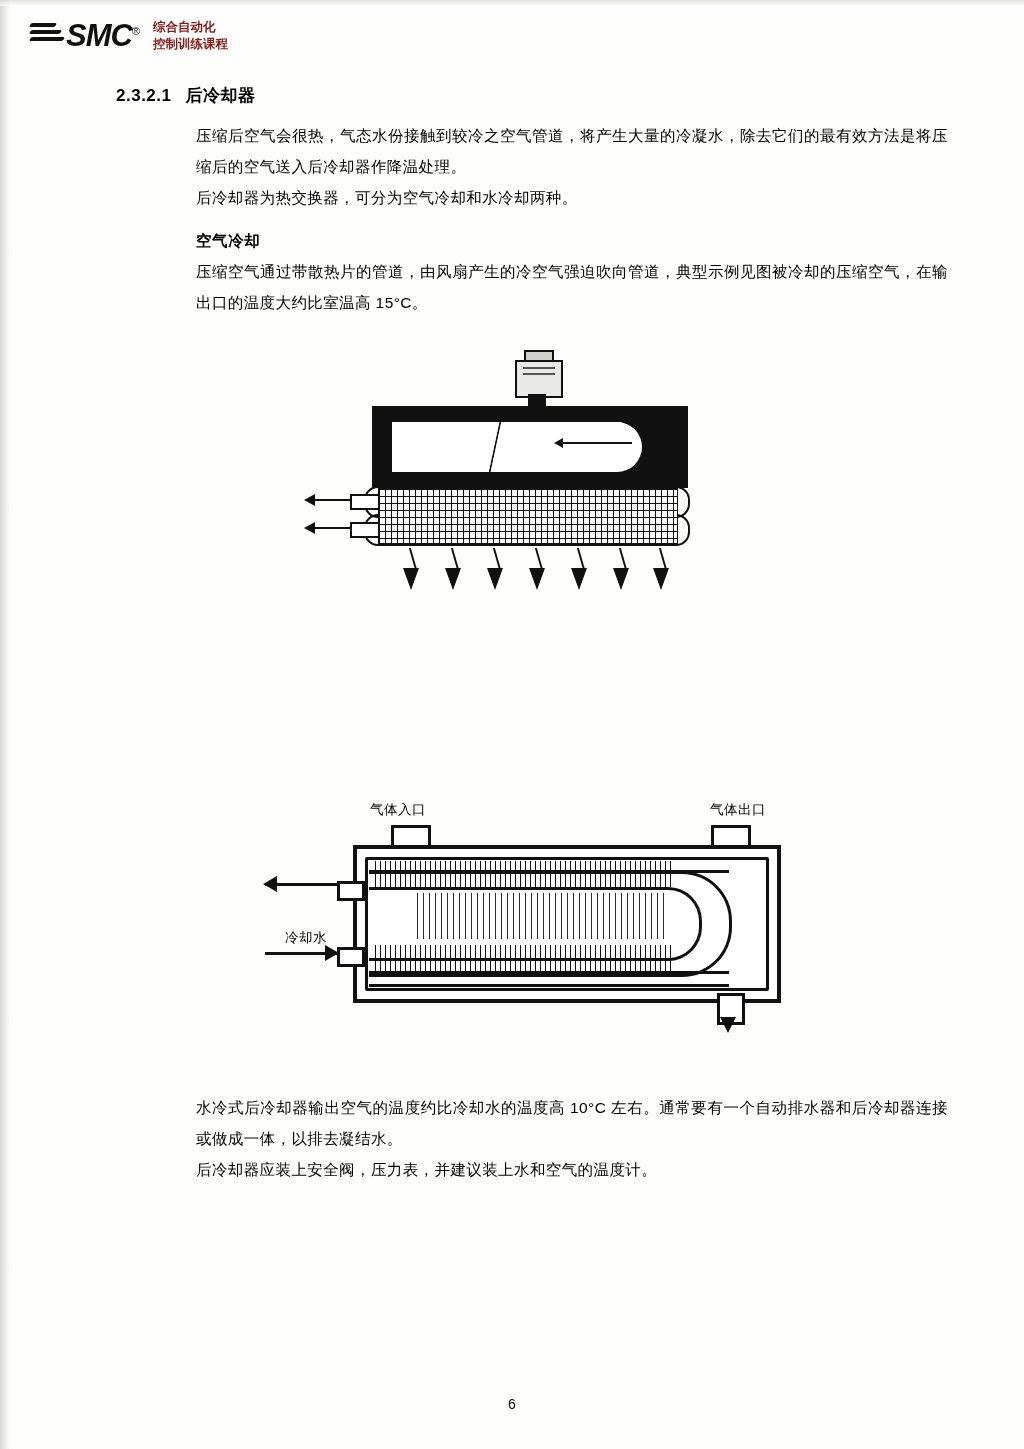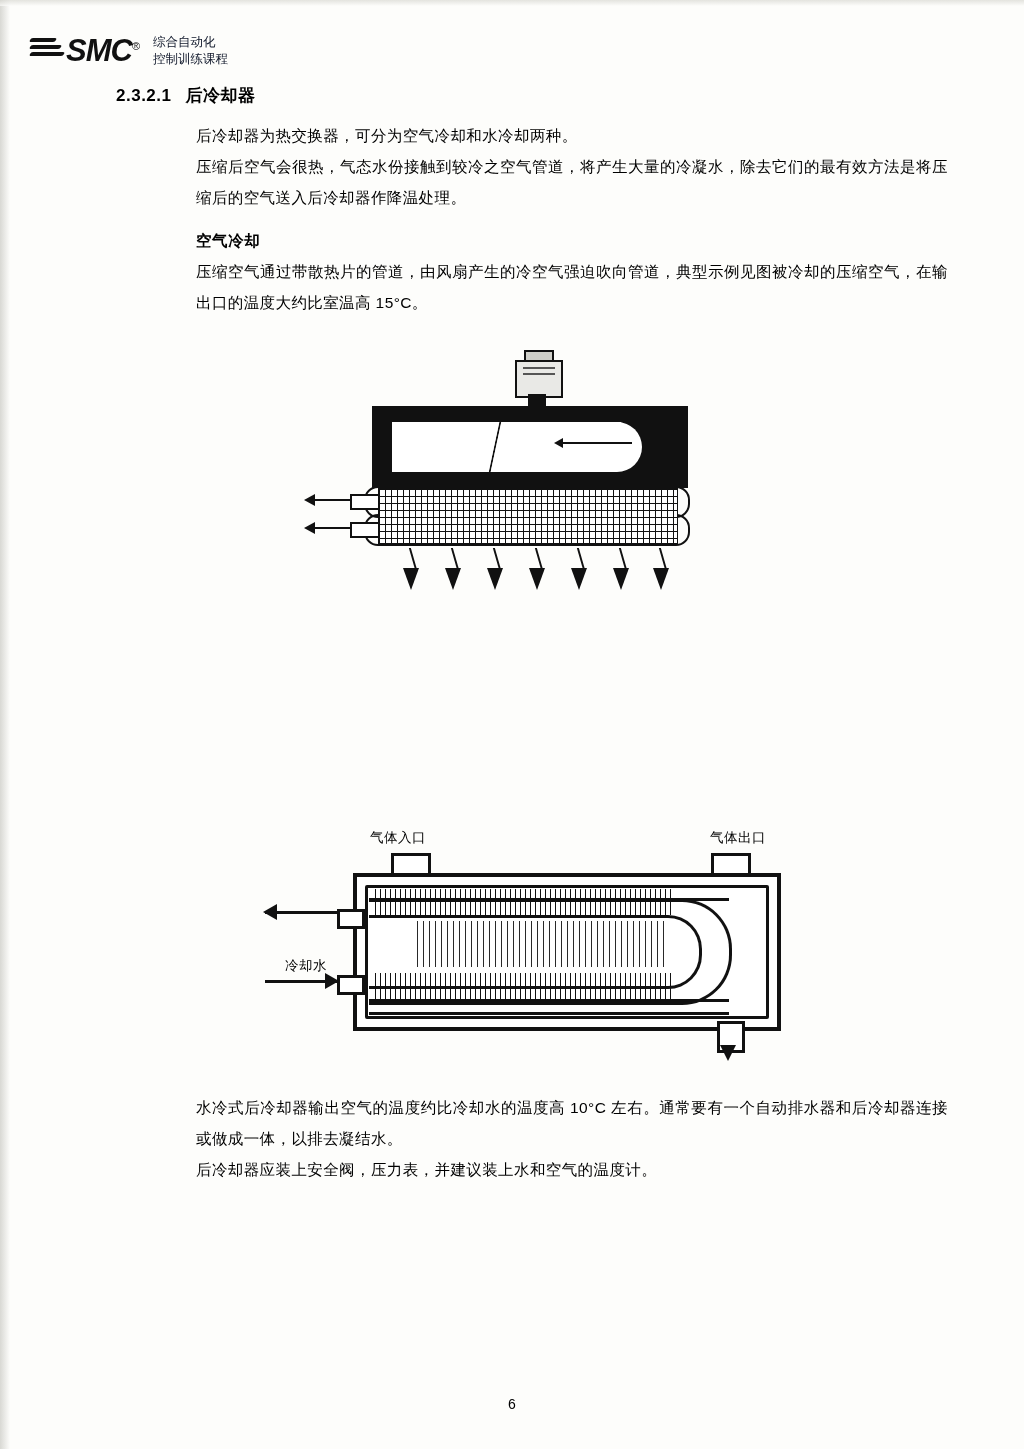--- a/index.html
+++ b/index.html
@@ -31,21 +31,21 @@
     left: 0; top: 0;
     width: 1024px; height: 6px;
     background: linear-gradient(to bottom, #d8d8d2, #fdfdfb);
     opacity: .7;
   }
 
   
   .header {
     position: absolute;
     left: 30px;
-    top: 31px;
+    top: 16px;
     display: flex;
     align-items: flex-start;
   }
   .logo {
     display: flex;
     align-items: center;
   }
   .logo-mark {
     width: 34px;
     height: 30px;
@@ -74,24 +74,24 @@
   }
   .logo-reg {
     font-size: 11px;
     vertical-align: super;
     font-style: normal;
     font-weight: normal;
   }
   .logo-sub {
     margin-left: 14px;
     font-size: 12.5px;
-    font-weight: normal;
+    font-weight: bold;
     line-height: 17px;
     padding-top: 3px;
-    color: #0f172a;
+    color: #7f1d1d;
   }
 
   
   .sec-title {
     position: absolute;
     left: 108px;
     top: 84px;
     font-size: 17px;
     font-weight: bold;
     letter-spacing: .5px;
@@ -287,21 +287,20 @@
     width: 420px;
   }
 
   
   .fig2 {
     position: absolute;
     left: 265px;
     top: 795px;
     width: 540px;
     height: 270px;
-    margin-top: 28px;
   }
   .fig2 .lbl {
     position: absolute;
     font-size: 13.5px;
     letter-spacing: .5px;
   }
   .fig2 .lbl-in { left: 105px; top: 6px; }
   .fig2 .lbl-out { left: 445px; top: 6px; }
   .fig2 .lbl-water { left: 20px; top: 134px; }
 
@@ -465,22 +464,22 @@
       <div>综合自动化</div>
       <div>控制训练课程</div>
     </div>
   </div>
 
   <div class="sec-title">
     <span class="num">2.3.2.1</span><span>后冷却器</span>
   </div>
 
   <div class="content">
+    <p>压缩后空气会很热，气态水份接触到较冷之空气管道，将产生大量的冷凝水，除去它们的最有效方法是将压缩后的空气送入后冷却器作降温处理。</p>
     <p>后冷却器为热交换器，可分为空气冷却和水冷却两种。</p>
-    <p>压缩后空气会很热，气态水份接触到较冷之空气管道，将产生大量的冷凝水，除去它们的最有效方法是将压缩后的空气送入后冷却器作降温处理。</p>
     <div class="gap-sm"></div>
     <div class="sub-head">空气冷却</div>
     <p>压缩空气通过带散热片的管道，由风扇产生的冷空气强迫吹向管道，典型示例见图被冷却的压缩空气，在输出口的温度大约比室温高 15°C。</p>
   </div>
 
   <div class="fig1">
     <div class="motor-cap"></div>
     <div class="motor-body"></div>
     <div class="motor-neck"></div>
 

